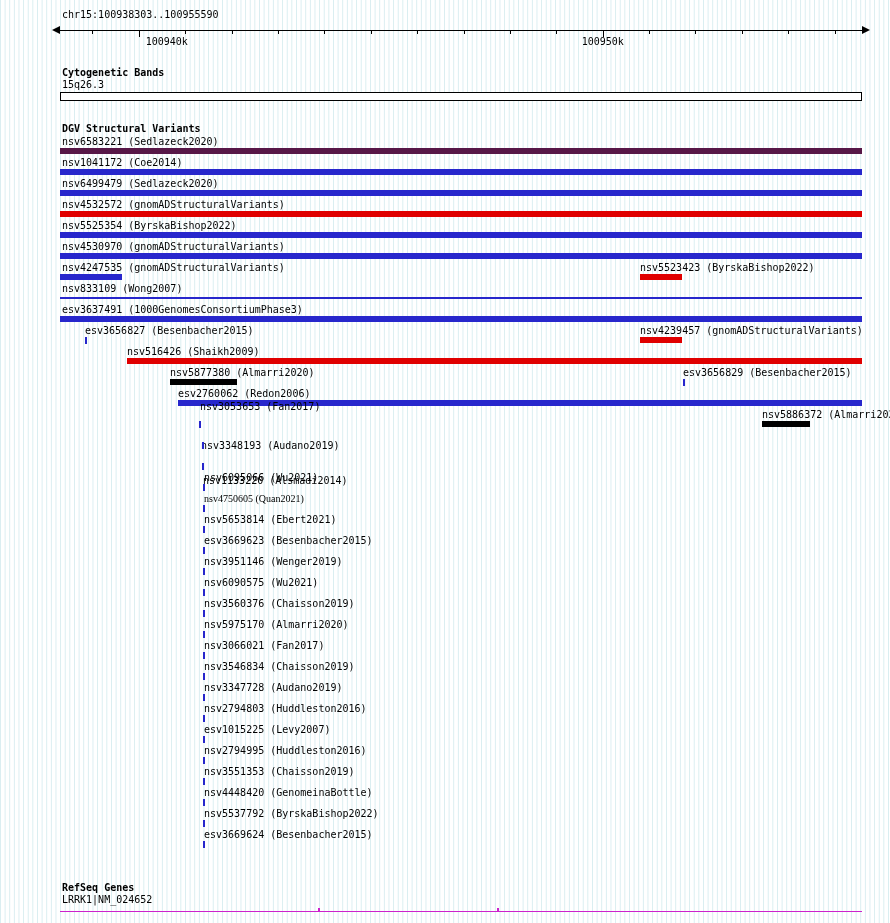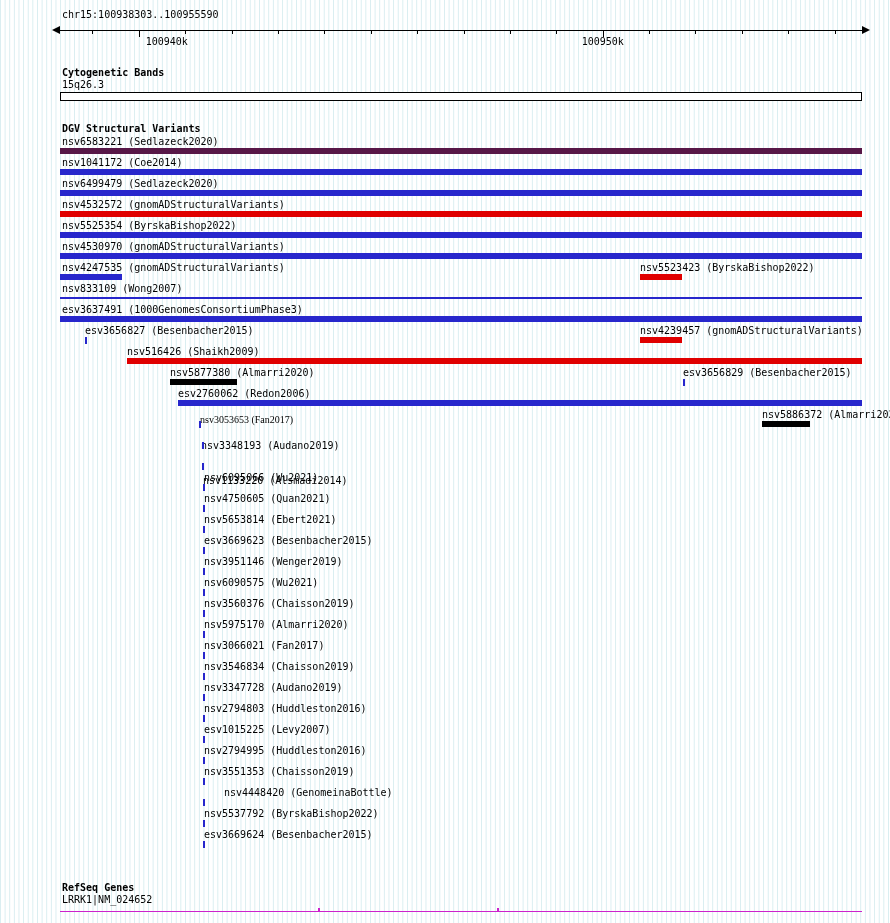--- a/index.html
+++ b/index.html
@@ -82,31 +82,31 @@
     <div class="abs txt" style="left: 640px; top: 325px;">nsv4239457 (gnomADStructuralVariants)</div>
     <div class="abs" style="left: 640px; top: 337px; width: 42px; height: 6px; background: rgb(224, 0, 0);"></div>
     <div class="abs txt" style="left: 127px; top: 346px;">nsv516426 (Shaikh2009)</div>
     <div class="abs" style="left: 127px; top: 358px; width: 735px; height: 6px; background: rgb(224, 0, 0);"></div>
     <div class="abs txt" style="left: 170px; top: 367px;">nsv5877380 (Almarri2020)</div>
     <div class="abs" style="left: 170px; top: 379px; width: 67px; height: 6px; background: rgb(0, 0, 0);"></div>
     <div class="abs txt" style="left: 683px; top: 367px; text-align: center;">esv3656829 (Besenbacher2015)</div>
     <div class="abs" style="left: 683px; top: 379px; width: 2px; height: 7px; background: rgb(39, 39, 204);"></div>
     <div class="abs txt" style="left: 178px; top: 388px;">esv2760062 (Redon2006)</div>
     <div class="abs" style="left: 178px; top: 400px; width: 684px; height: 6px; background: rgb(39, 39, 204);"></div>
-    <div class="abs txt" style="left: 200px; top: 414px; font-family: Liberation Serif, serif;">nsv3053653 (Fan2017)</div>
+    <div class="abs txt" style="left: 200px; top: 401px;">nsv3053653 (Fan2017)</div>
     <div class="abs" style="left: 199px; top: 421px; width: 2px; height: 7px; background: rgb(39, 39, 204);"></div>
     <div class="abs txt" style="left: 762px; top: 409px;">nsv5886372 (Almarri2020)</div>
     <div class="abs" style="left: 762px; top: 421px; width: 48px; height: 6px; background: rgb(0, 0, 0);"></div>
     <div class="abs txt" style="left: 201px; top: 430px; margin-top: 10px;">nsv3348193 (Audano2019)</div>
     <div class="abs" style="left: 202px; top: 442px; width: 2px; height: 7px; background: rgb(39, 39, 204);"></div>
     <div class="abs txt" style="left: 203px; top: 475px;">nsv1133220 (Alsmadi2014)</div>
     <div class="abs" style="left: 202px; top: 463px; width: 2px; height: 7px; background: rgb(39, 39, 204);"></div>
     <div class="abs txt" style="left: 204px; top: 472px;">nsv6095066 (Wu2021)</div>
     <div class="abs" style="left: 203px; top: 484px; width: 2px; height: 7px; background: rgb(39, 39, 204);"></div>
-    <div class="abs txt" style="left: 204px; top: 493px;">nsv4750605 (Quan2021)</div>
+    <div class="abs txt" style="left: 204px; top: 493px; font-family: Liberation Serif, serif;">nsv4750605 (Quan2021)</div>
     <div class="abs" style="left: 203px; top: 505px; width: 2px; height: 7px; background: rgb(39, 39, 204);"></div>
     <div class="abs txt" style="left: 204px; top: 514px;">nsv5653814 (Ebert2021)</div>
     <div class="abs" style="left: 203px; top: 526px; width: 2px; height: 7px; background: rgb(39, 39, 204);"></div>
     <div class="abs txt" style="left: 204px; top: 535px;">esv3669623 (Besenbacher2015)</div>
     <div class="abs" style="left: 203px; top: 547px; width: 2px; height: 7px; background: rgb(39, 39, 204);"></div>
     <div class="abs txt" style="left: 204px; top: 556px;">nsv3951146 (Wenger2019)</div>
     <div class="abs" style="left: 203px; top: 568px; width: 2px; height: 7px; background: rgb(39, 39, 204);"></div>
     <div class="abs txt" style="left: 204px; top: 577px;">nsv6090575 (Wu2021)</div>
     <div class="abs" style="left: 203px; top: 589px; width: 2px; height: 7px; background: rgb(39, 39, 204);"></div>
     <div class="abs txt" style="left: 204px; top: 598px;">nsv3560376 (Chaisson2019)</div>
@@ -120,21 +120,21 @@
     <div class="abs txt" style="left: 204px; top: 682px;">nsv3347728 (Audano2019)</div>
     <div class="abs" style="left: 203px; top: 694px; width: 2px; height: 7px; background: rgb(39, 39, 204);"></div>
     <div class="abs txt" style="left: 204px; top: 703px;">nsv2794803 (Huddleston2016)</div>
     <div class="abs" style="left: 203px; top: 715px; width: 2px; height: 7px; background: rgb(39, 39, 204);"></div>
     <div class="abs txt" style="left: 204px; top: 724px;">esv1015225 (Levy2007)</div>
     <div class="abs" style="left: 203px; top: 736px; width: 2px; height: 7px; background: rgb(39, 39, 204);"></div>
     <div class="abs txt" style="left: 204px; top: 745px;">nsv2794995 (Huddleston2016)</div>
     <div class="abs" style="left: 203px; top: 757px; width: 2px; height: 7px; background: rgb(39, 39, 204);"></div>
     <div class="abs txt" style="left: 204px; top: 766px;">nsv3551353 (Chaisson2019)</div>
     <div class="abs" style="left: 203px; top: 778px; width: 2px; height: 7px; background: rgb(39, 39, 204);"></div>
-    <div class="abs txt" style="left: 204px; top: 787px; padding-left: 20px;">nsv4448420 (GenomeinaBottle)</div>
+    <div class="abs txt" style="left: 204px; top: 787px;">nsv4448420 (GenomeinaBottle)</div>
     <div class="abs" style="left: 203px; top: 799px; width: 2px; height: 7px; background: rgb(39, 39, 204);"></div>
     <div class="abs txt" style="left: 204px; top: 808px;">nsv5537792 (ByrskaBishop2022)</div>
     <div class="abs" style="left: 203px; top: 820px; width: 2px; height: 7px; background: rgb(39, 39, 204);"></div>
     <div class="abs txt" style="left: 204px; top: 829px;">esv3669624 (Besenbacher2015)</div>
     <div class="abs" style="left: 203px; top: 841px; width: 2px; height: 7px; background: rgb(39, 39, 204);"></div>
     <div class="abs" style="left: 318px; top: 908px; width: 2px; height: 4px; background: rgb(204, 34, 204);"></div>
     <div class="abs" style="left: 497px; top: 908px; width: 2px; height: 4px; background: rgb(204, 34, 204);"></div>
   </div>
 
 </body></html>

